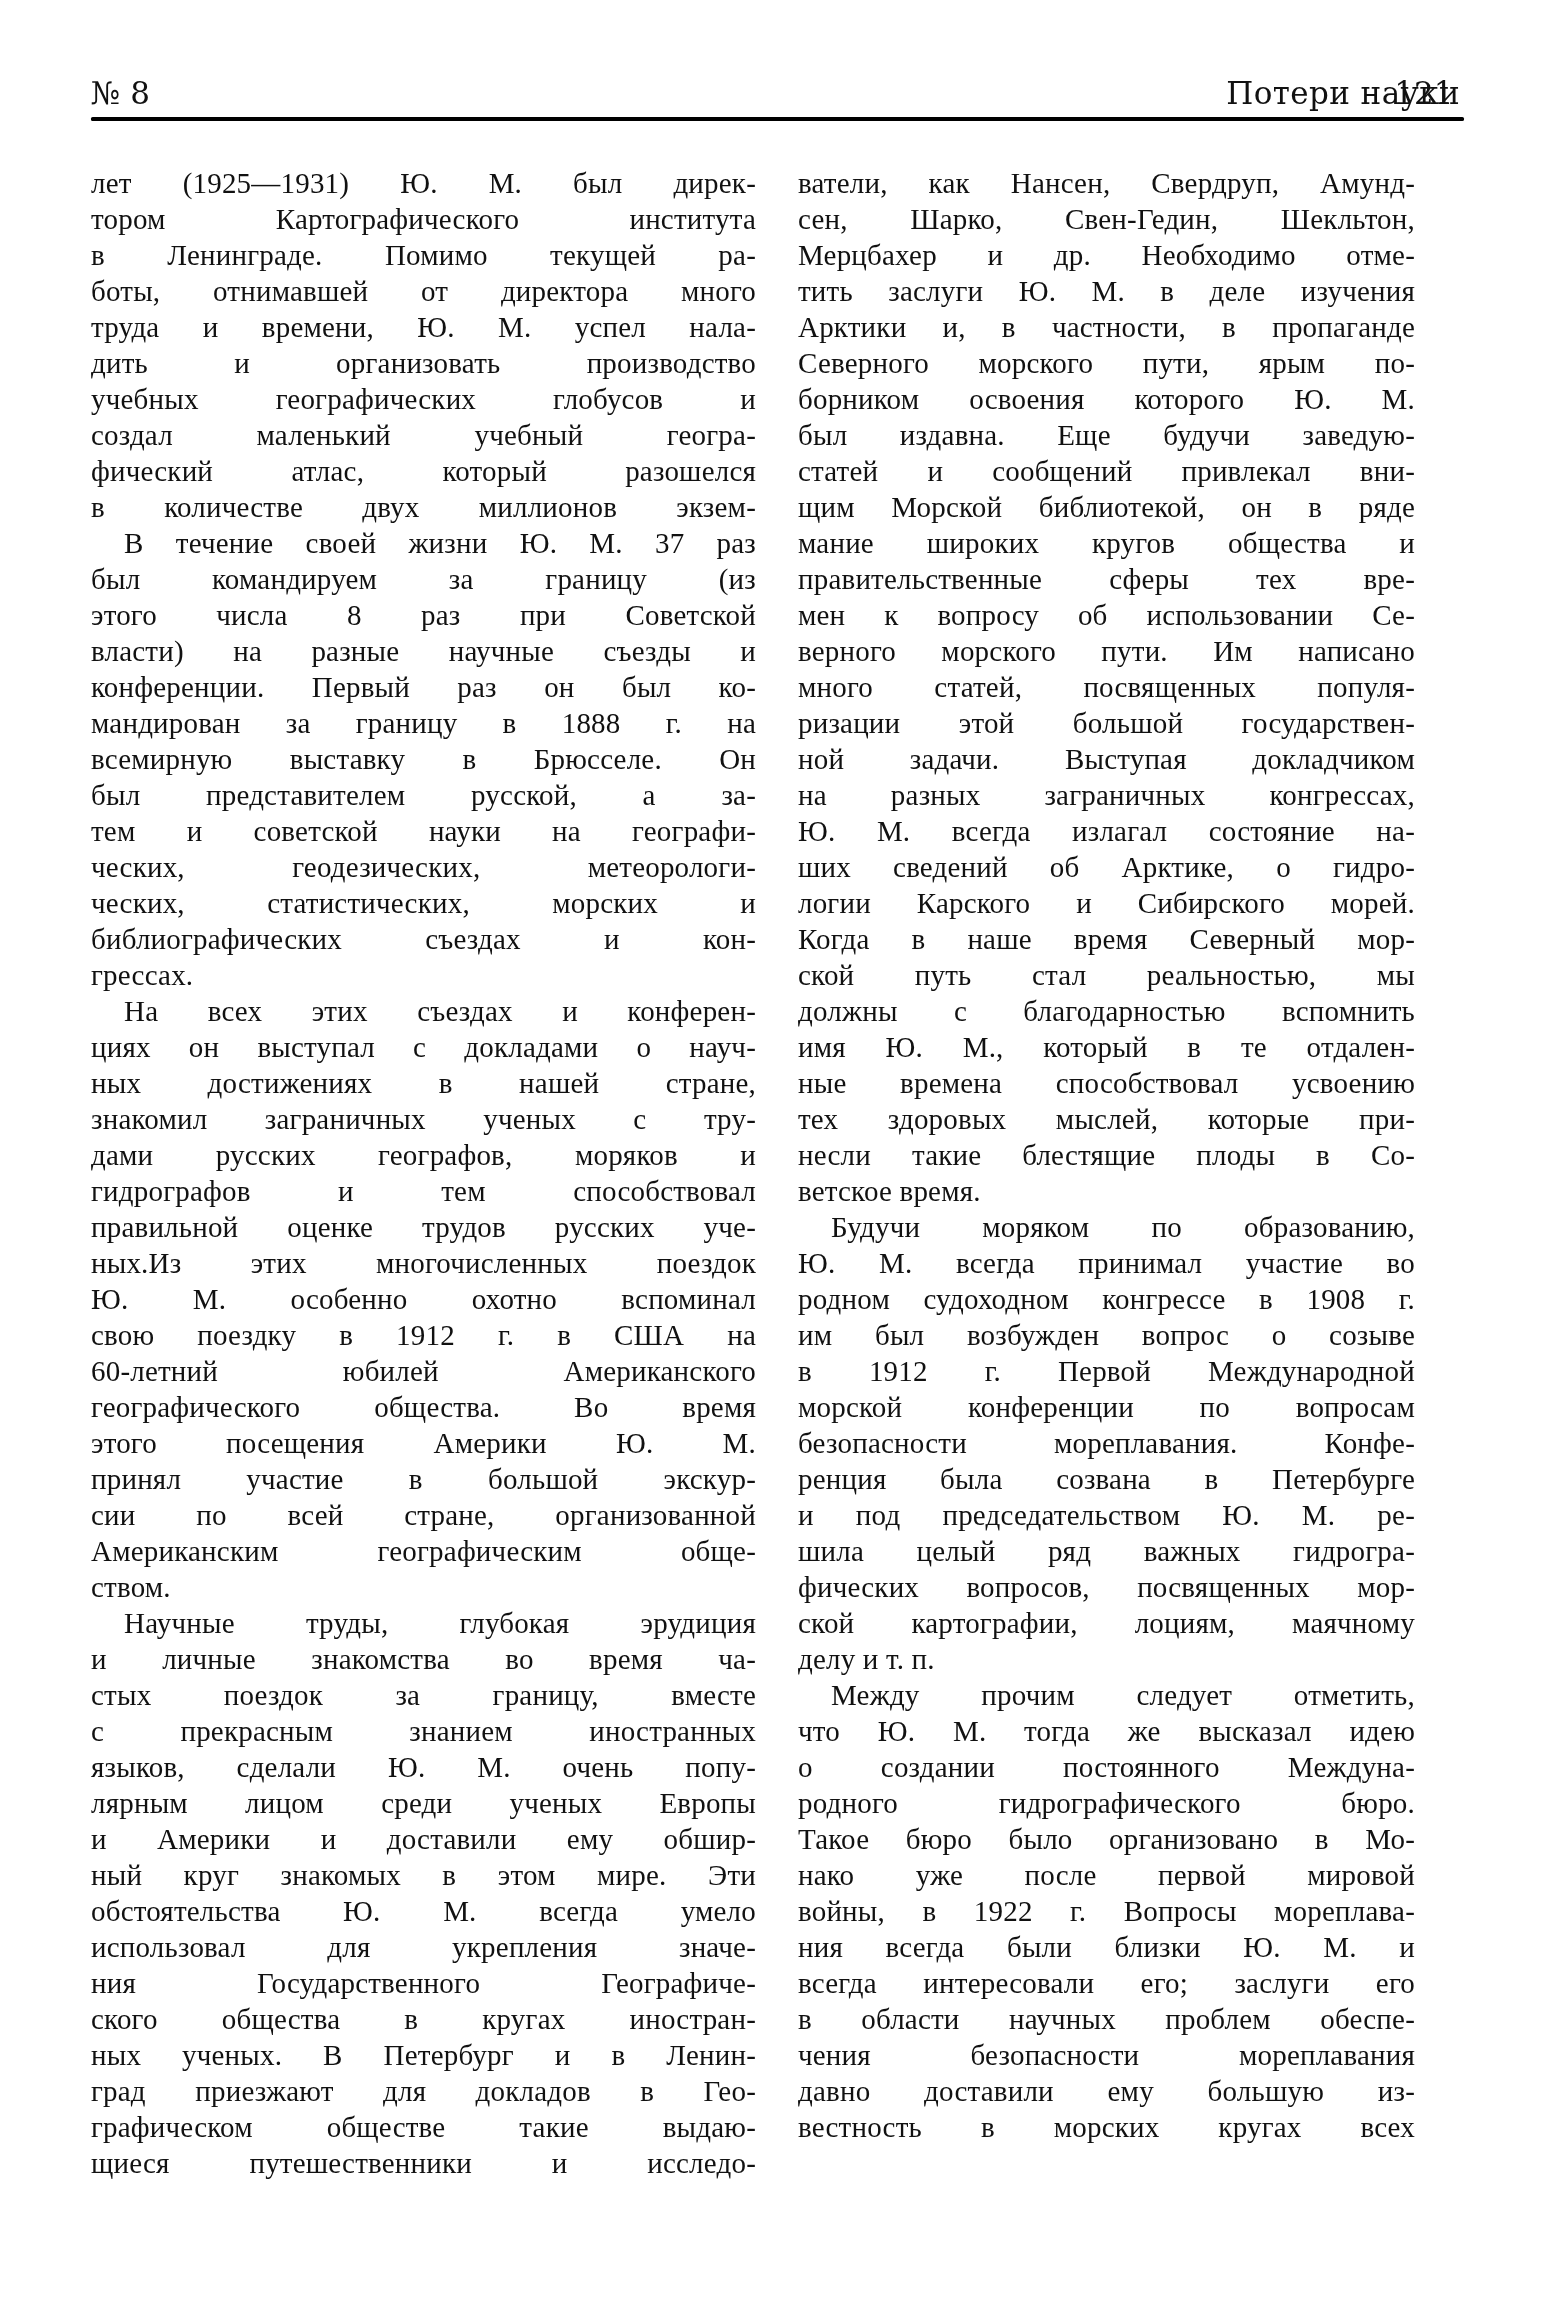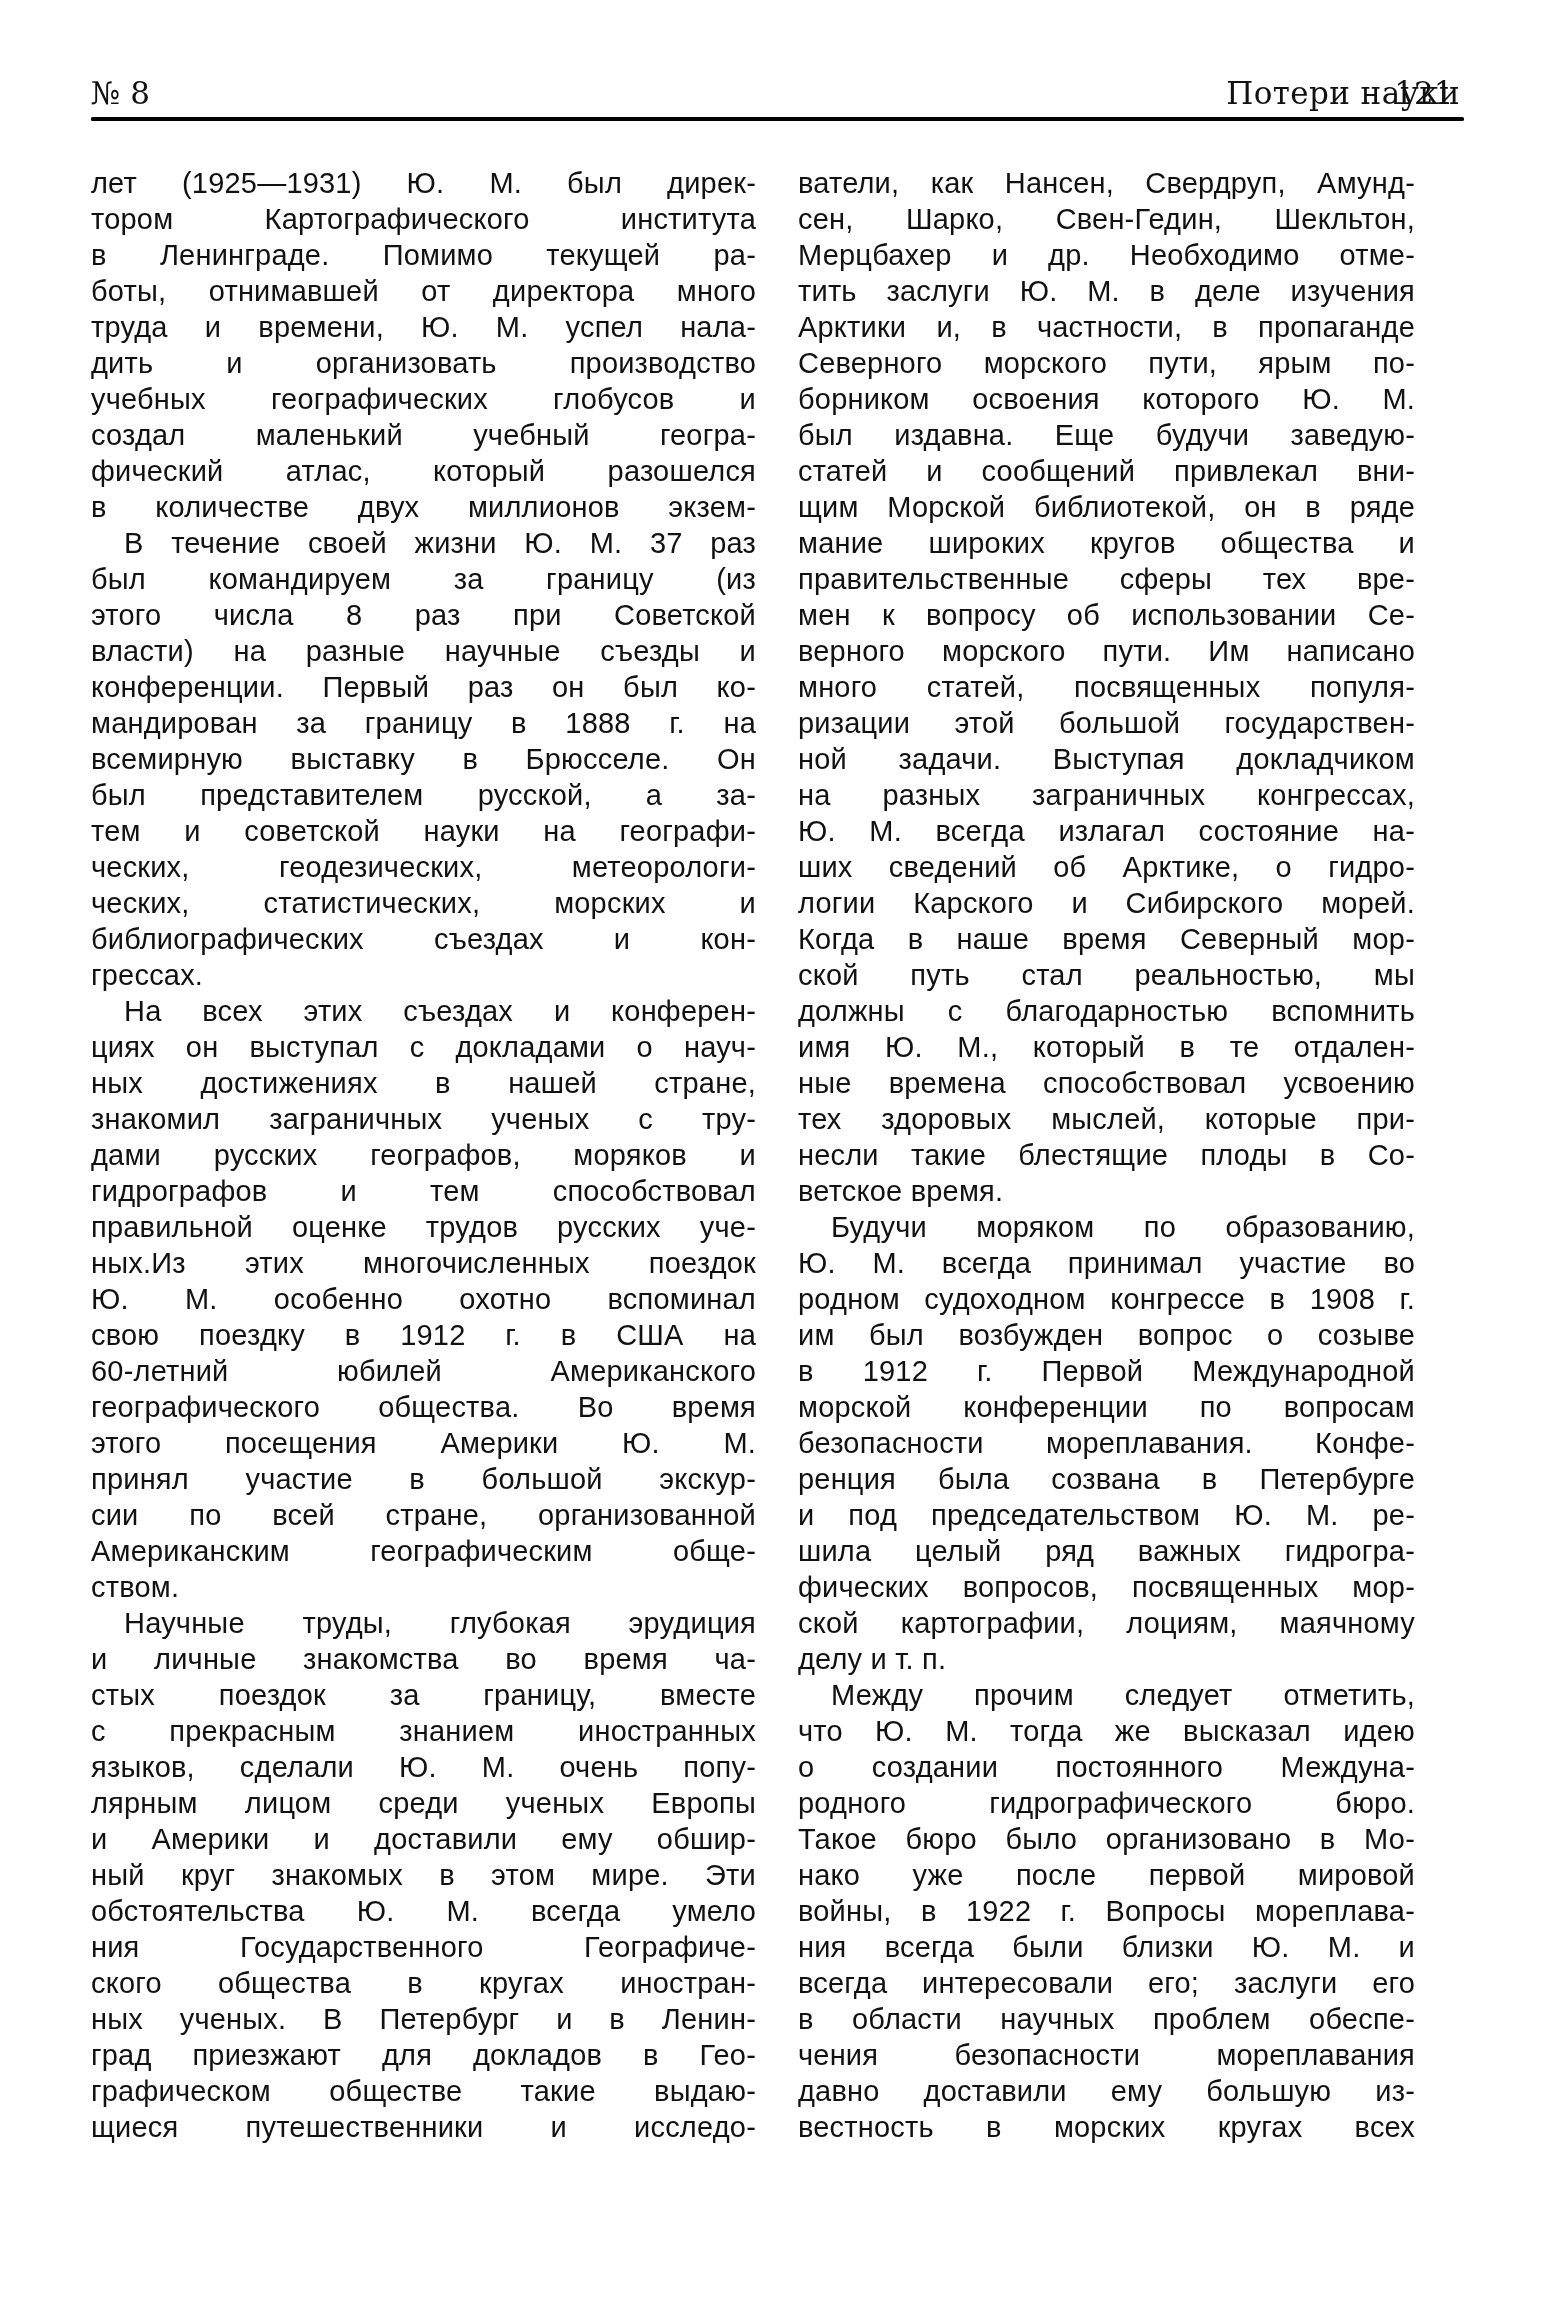--- a/index.html
+++ b/index.html
@@ -7,21 +7,21 @@
   .header {
     position: absolute; left: 91px; top: 73px; width: 1369px; height: 41px;
     font-family: "DejaVu Serif", "Liberation Serif", serif; font-size: 31px; line-height: 41px;
   }
   .header .issue { position: absolute; left: 0; top: 0; }
   .header .title { position: absolute; left: 0; right: 0; top: 0; text-align: right; letter-spacing: 0.4px; }
   .header .page { position: absolute; right: 6.6px; top: 0; }
   .rule { position: absolute; left: 91px; top: 117px; width: 1373px; height: 4.1px; background: #000; border-radius: 1.6px; }
   .col {
     position: absolute; top: 165px; width: 665px;
-    font-family: Liberation Sans, sans-serif; font-size: 29px; line-height: 36px;
+    font-family: Liberation Serif, serif; font-size: 29px; line-height: 36px;
   }
   .col.left { left: 91px; }
   .col.right { left: 798px; width: 617px; }
   .line { display: block; white-space: nowrap; text-align: justify; text-align-last: justify; height: 36px; overflow: visible; letter-spacing: 0.2px; }
   .line.end { text-align-last: left; }
   .line.indent { padding-left: 33px; }
 </style>
 </head>
 <body>
 
@@ -82,20 +82,21 @@
     <div>
       <span class="line indent">Научные труды, глубокая эрудиция</span>
       <span class="line">и личные знакомства во время ча-</span>
       <span class="line">стых поездок за границу, вместе</span>
       <span class="line">с прекрасным знанием иностранных</span>
       <span class="line">языков, сделали Ю. М. очень попу-</span>
       <span class="line">лярным лицом среди ученых Европы</span>
       <span class="line">и Америки и доставили ему обшир-</span>
       <span class="line">ный круг знакомых в этом мире. Эти</span>
       <span class="line">обстоятельства Ю. М. всегда умело</span>
+      <span class="line">использовал для укрепления значе-</span>
       <span class="line">ния Государственного Географиче-</span>
       <span class="line">ского общества в кругах иностран-</span>
       <span class="line">ных ученых. В Петербург и в Ленин-</span>
       <span class="line">град приезжают для докладов в Гео-</span>
       <span class="line">графическом обществе такие выдаю-</span>
       <span class="line">щиеся путешественники и исследо-</span>
     </div>
   </div>
 <div class="col right" id="col-right">
     <div>

